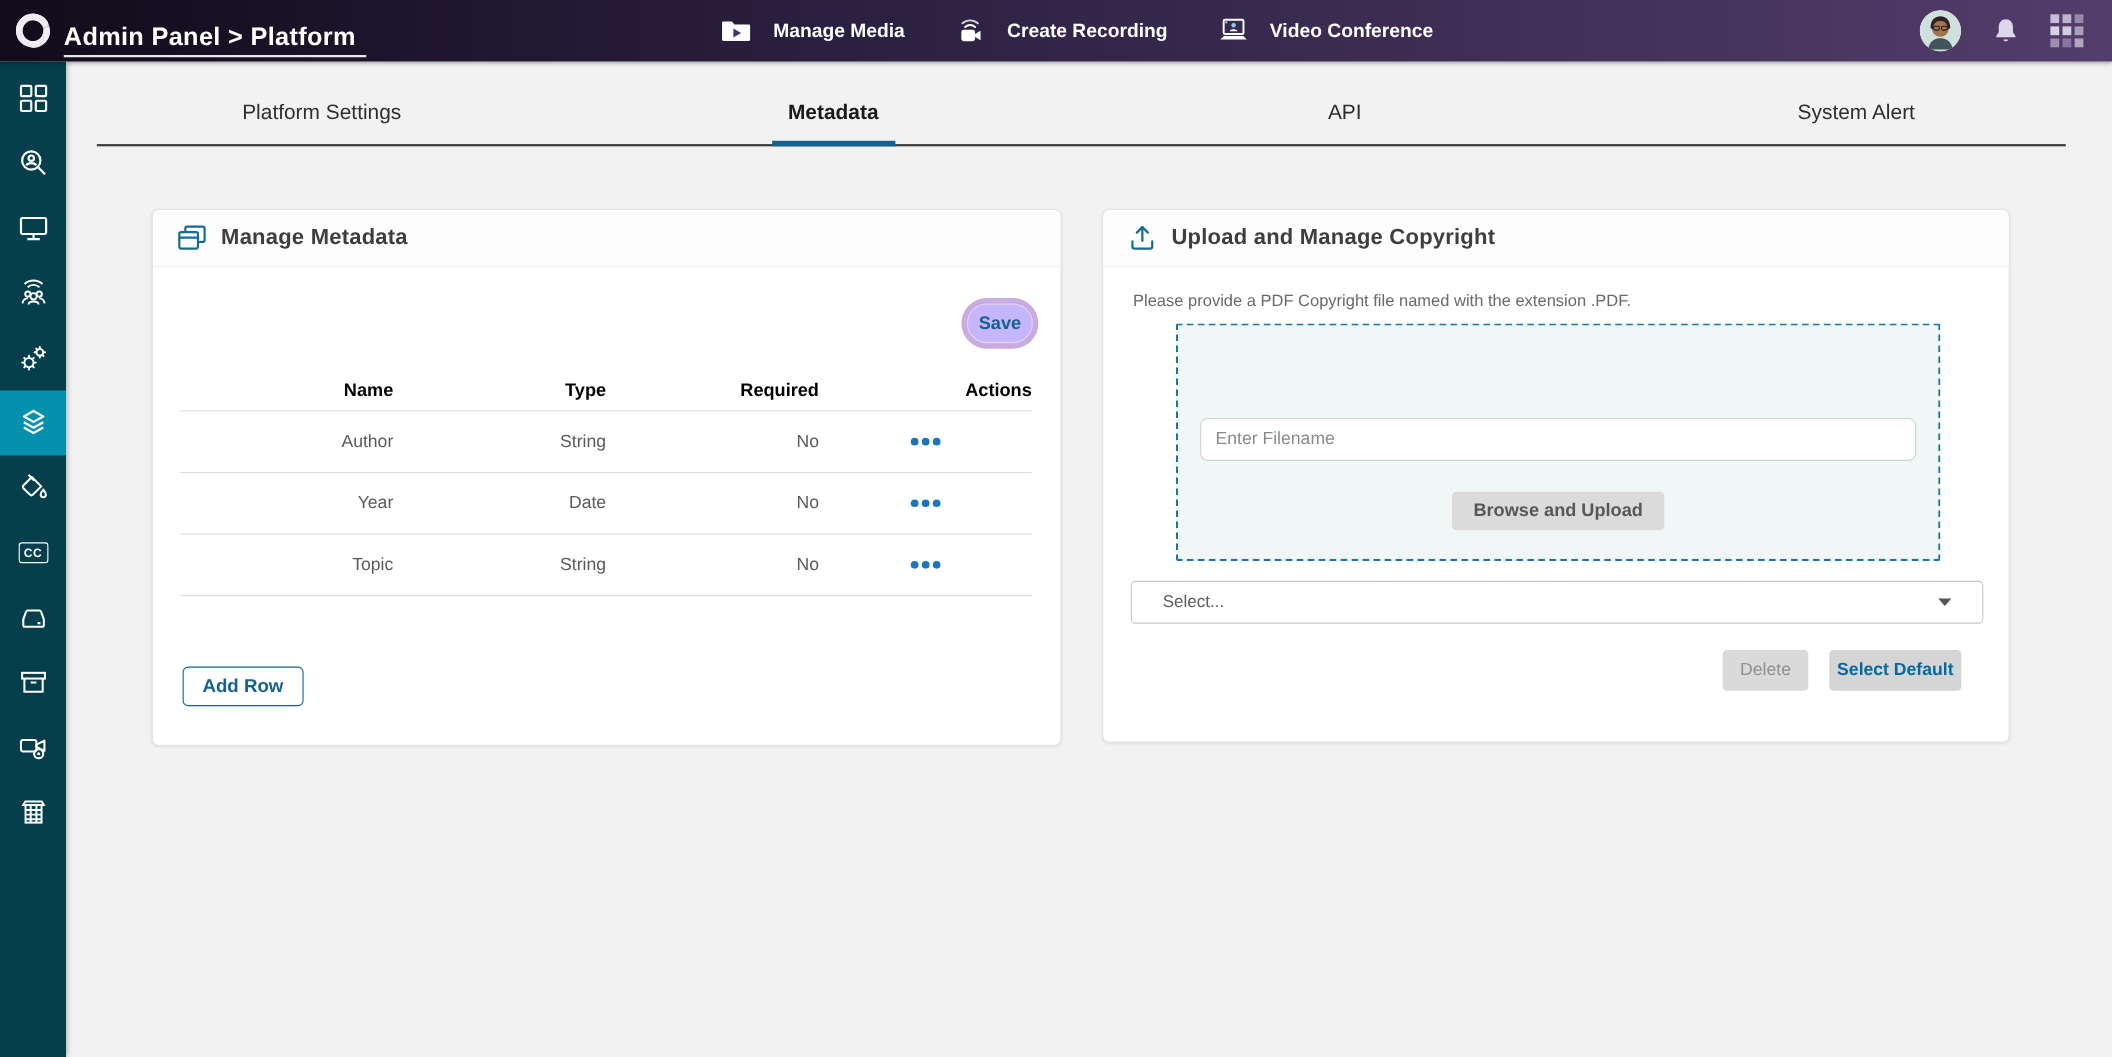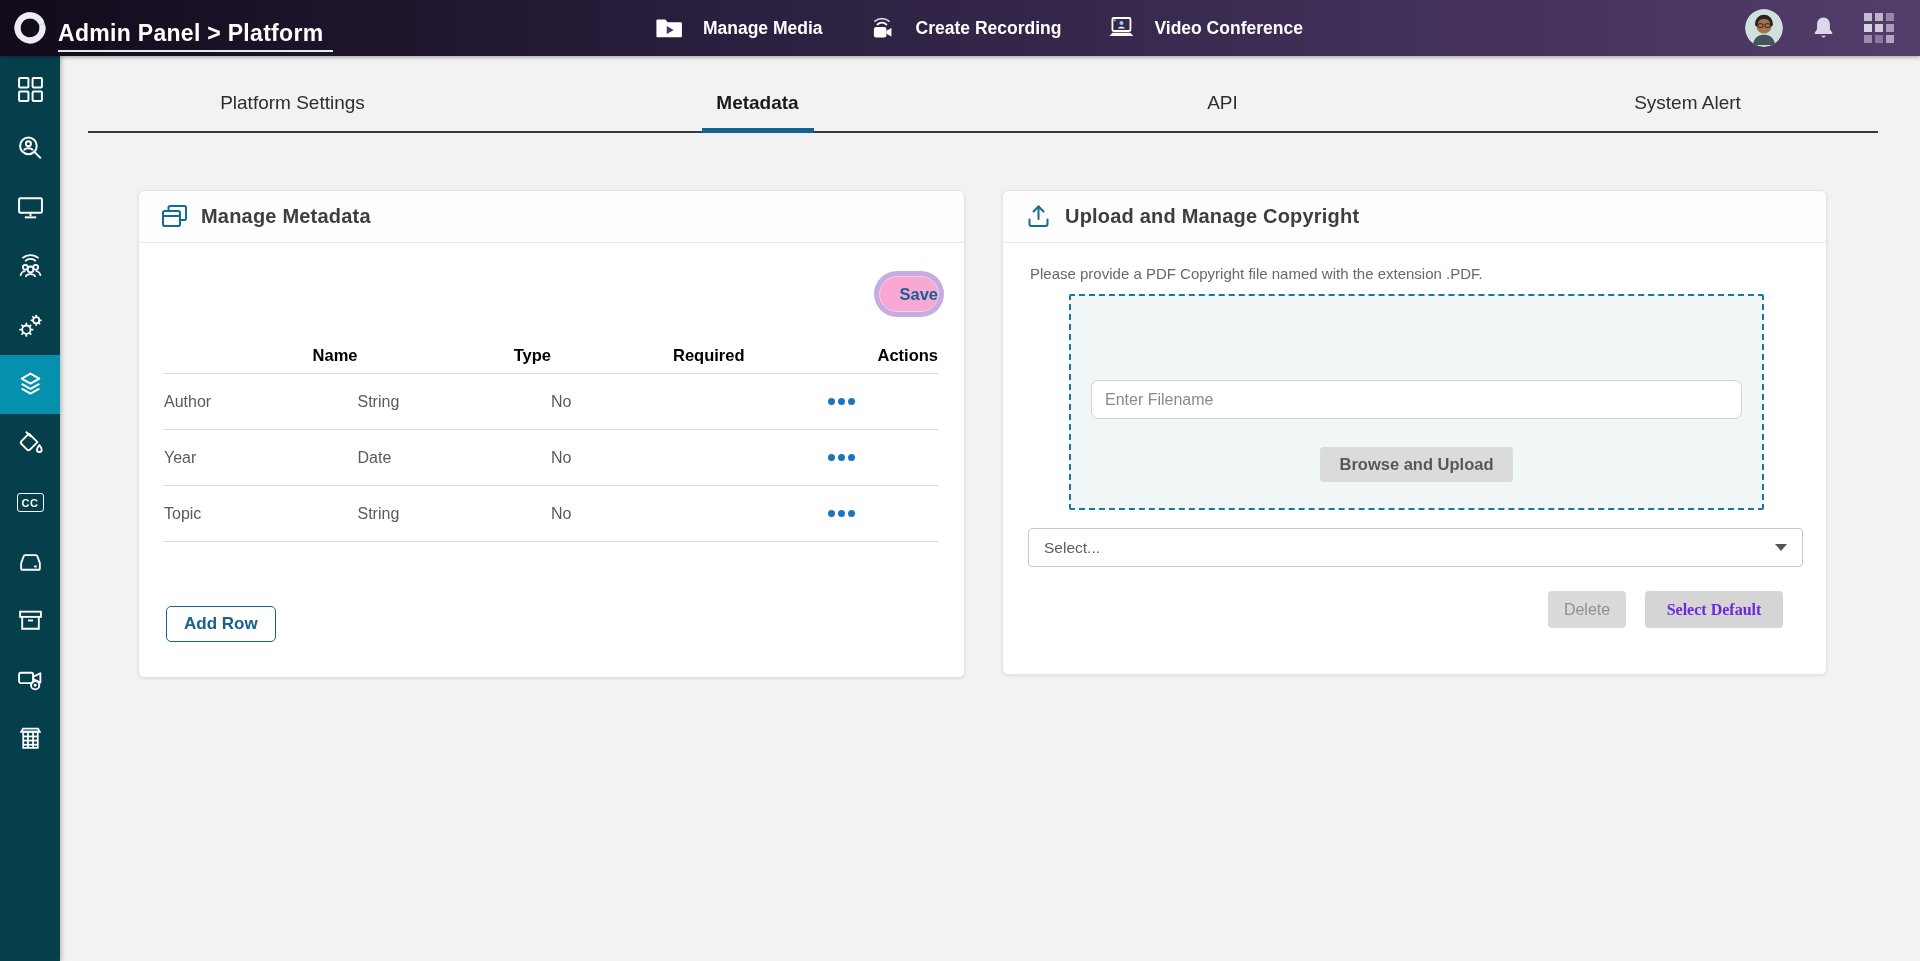--- a/index.html
+++ b/index.html
@@ -60,31 +60,30 @@
   .card { background:#fff; border:1px solid #e3e3e3; border-radius:6px; box-shadow:0 1px 3px rgba(0,0,0,.08); }
   .card-header { height:52px; display:flex; align-items:center; gap:13px; padding-left:22px;
                  border-bottom:1px solid #e7e7e7; background:#fdfdfd; border-radius:6px 6px 0 0; }
   .card-title { font-size:20px; font-weight:600; color:#3e3e3e; letter-spacing:.2px; }
   .card-hicon { display:flex; width:27px; height:27px; }
 
   
   .card-metadata { width:827px; height:488px; }
   .save-btn {
     display:block; margin:33px 25px 0 auto; width:60px; height:36px;
-    background:#f9a8d4; border:1px solid #e0d4ee; border-radius:18px;
+    background:#c4b5fd; border:1px solid #e0d4ee; border-radius:18px;
     color:#15618f; font-size:16.5px; font-weight:600; font-family:inherit; cursor:pointer;
     box-shadow:0 0 0 5px #c9abe2;
-    text-align:right;
   }
   .mm-table { margin:26px 26px 0 25px; }
   .t-head, .t-row { display:grid; grid-template-columns:repeat(4,1fr); align-items:center; }
   .t-head { height:36px; border-bottom:1px solid #dcdcdc; }
   .t-head div { text-align:right; font-size:16.5px; font-weight:700; color:#000000; }
   .t-row { height:56px; border-bottom:1px solid #dcdcdc; }
-  .t-row div { text-align:left; font-size:16px; color:#5a5a5a; }
+  .t-row div { text-align:right; font-size:16px; color:#5a5a5a; }
   .dots-btn { margin:0 auto; display:flex; gap:3px; background:none; border:none; cursor:pointer; padding:6px; }
   .dots-btn i { width:7px; height:7px; border-radius:50%; background:#1c75bc; }
   .addrow-btn {
     margin:64px 0 0 27px; padding:7px 17px; background:#fff;
     border:1.6px solid #15618f; border-radius:5px; color:#15618f;
     font-size:17px; font-weight:600; font-family:inherit; cursor:pointer;
   }
 
   
   .card-copyright { width:825px; height:485px; }
@@ -99,32 +98,32 @@
     padding:0 13px; font-size:16px; color:#333; font-family:inherit; background:#fff; outline:none;
   }
   .filename-input::placeholder { color:#8a8a8a; }
   .browse-btn {
     margin-top:28px; padding:8px 19px; background:#dbdbdb; border:none; border-radius:4px;
     color:#575757; font-size:16.5px; font-weight:600; font-family:inherit; cursor:pointer;
   }
   .select-box {
     margin:18px 0 0 25px; width:775px; height:39px; background:#fff;
     border:1px solid #c8c8c8; border-radius:4px; display:flex; align-items:center;
-    justify-content:space-between; padding:0 15px; cursor:pointer;
+    justify-content:space-between; padding:0 28px; cursor:pointer;
   }
   .select-value { font-size:15.5px; color:#5c5c5c; }
   .caret { width:0; height:0; border-left:6px solid transparent; border-right:6px solid transparent; border-top:7px solid #555; }
   .cc-actions { display:flex; justify-content:flex-end; gap:19px; margin:24px 43px 0 0; }
   .delete-btn {
     width:78px; height:37px; background:#dadada; border:none; border-radius:4px;
     color:#909090; font-size:16px; font-family:inherit; cursor:pointer;
   }
   .default-btn {
-    width:138px; height:37px; background:#d5d5d5; border:none; border-radius:4px;
-    color:#6d28d9; font-size:16px; font-weight:600; font-family:Liberation Serif, serif; cursor:pointer;
+    width:120px; height:37px; background:#d5d5d5; border:none; border-radius:4px;
+    color:#0369a1; font-size:16px; font-weight:600; font-family:Liberation Sans, sans-serif; cursor:pointer;
   }
 </style>
 </head>
 <body>
 
 <div id="app">
 
   <div class="header">
     <div class="brand">
       <span class="logo">

